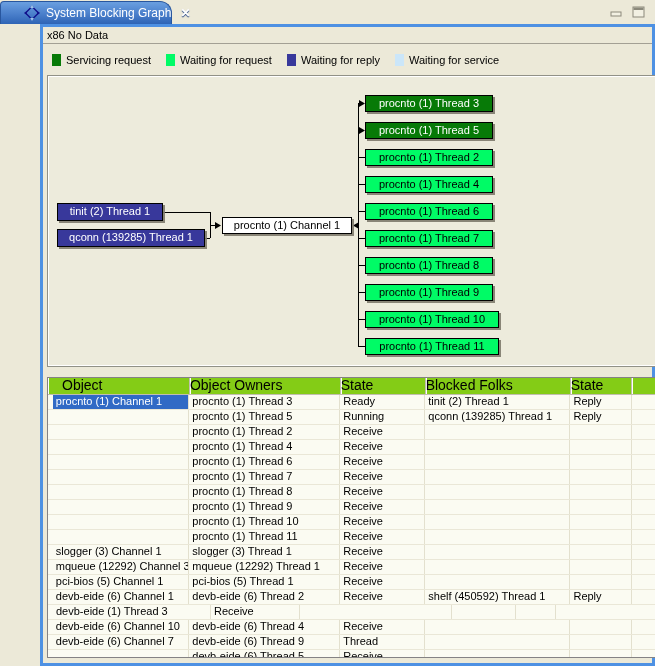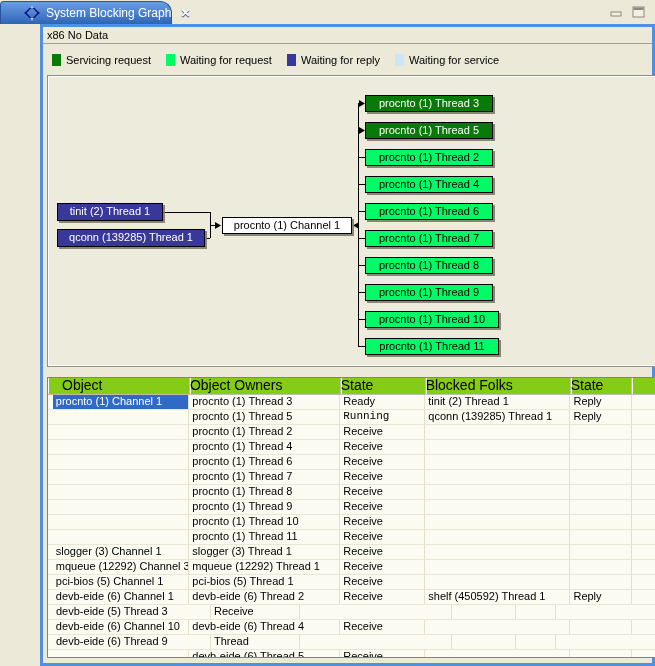--- a/index.html
+++ b/index.html
@@ -186,21 +186,21 @@
           <div class="td" style="width: 158px;">procnto (1) Thread 3</div>
           <div class="td" style="width: 89px;">Ready</div>
           <div class="td" style="width: 152px;">tinit (2) Thread 1</div>
           <div class="td" style="width: 64px;">Reply</div>
           <div class="td" style="width: 40px;"></div>
         </div>
         <div class="tr">
           <div class="td gutter" style="width: 5px;"></div>
           <div class="td" style="width: 143px;"></div>
           <div class="td" style="width: 158px;">procnto (1) Thread 5</div>
-          <div class="td" style="width: 89px; font-family: Liberation Mono, monospace;">Running</div>
+          <div class="td" style="width: 89px;">Running</div>
           <div class="td" style="width: 152px;">qconn (139285) Thread 1</div>
           <div class="td" style="width: 64px;">Reply</div>
           <div class="td" style="width: 40px;"></div>
         </div>
         <div class="tr">
           <div class="td gutter" style="width: 5px;"></div>
           <div class="td" style="width: 143px;"></div>
           <div class="td" style="width: 158px;">procnto (1) Thread 2</div>
           <div class="td" style="width: 89px;">Receive</div>
           <div class="td" style="width: 152px;"></div>
@@ -301,37 +301,38 @@
           <div class="td gutter" style="width: 5px;"></div>
           <div class="td" style="width: 143px;">devb-eide (6) Channel 1</div>
           <div class="td" style="width: 158px;">devb-eide (6) Thread 2</div>
           <div class="td" style="width: 89px;">Receive</div>
           <div class="td" style="width: 152px;">shelf (450592) Thread 1</div>
           <div class="td" style="width: 64px;">Reply</div>
           <div class="td" style="width: 40px;"></div>
         </div>
         <div class="tr">
           <div class="td gutter" style="width: 5px;"></div>
-          <div class="td" style="width: 158px;">devb-eide (5) Thread 3</div>
+          <div class="td" style="width: 158px;">devb-eide (1) Thread 3</div>
           <div class="td" style="width: 89px;">Receive</div>
           <div class="td" style="width: 152px;"></div>
           <div class="td" style="width: 64px;"></div>
           <div class="td" style="width: 40px;"></div>
         </div>
         <div class="tr">
           <div class="td gutter" style="width: 5px;"></div>
           <div class="td" style="width: 143px;">devb-eide (6) Channel 10</div>
           <div class="td" style="width: 158px;">devb-eide (6) Thread 4</div>
           <div class="td" style="width: 89px;">Receive</div>
           <div class="td" style="width: 152px;"></div>
           <div class="td" style="width: 64px;"></div>
           <div class="td" style="width: 40px;"></div>
         </div>
         <div class="tr">
           <div class="td gutter" style="width: 5px;"></div>
+          <div class="td" style="width: 143px;">devb-eide (6) Channel 7</div>
           <div class="td" style="width: 158px;">devb-eide (6) Thread 9</div>
           <div class="td" style="width: 89px;">Thread</div>
           <div class="td" style="width: 152px;"></div>
           <div class="td" style="width: 64px;"></div>
           <div class="td" style="width: 40px;"></div>
         </div>
         <div class="tr">
           <div class="td gutter" style="width: 5px;"></div>
           <div class="td" style="width: 143px;"></div>
           <div class="td" style="width: 158px;">devb-eide (6) Thread 5</div>

